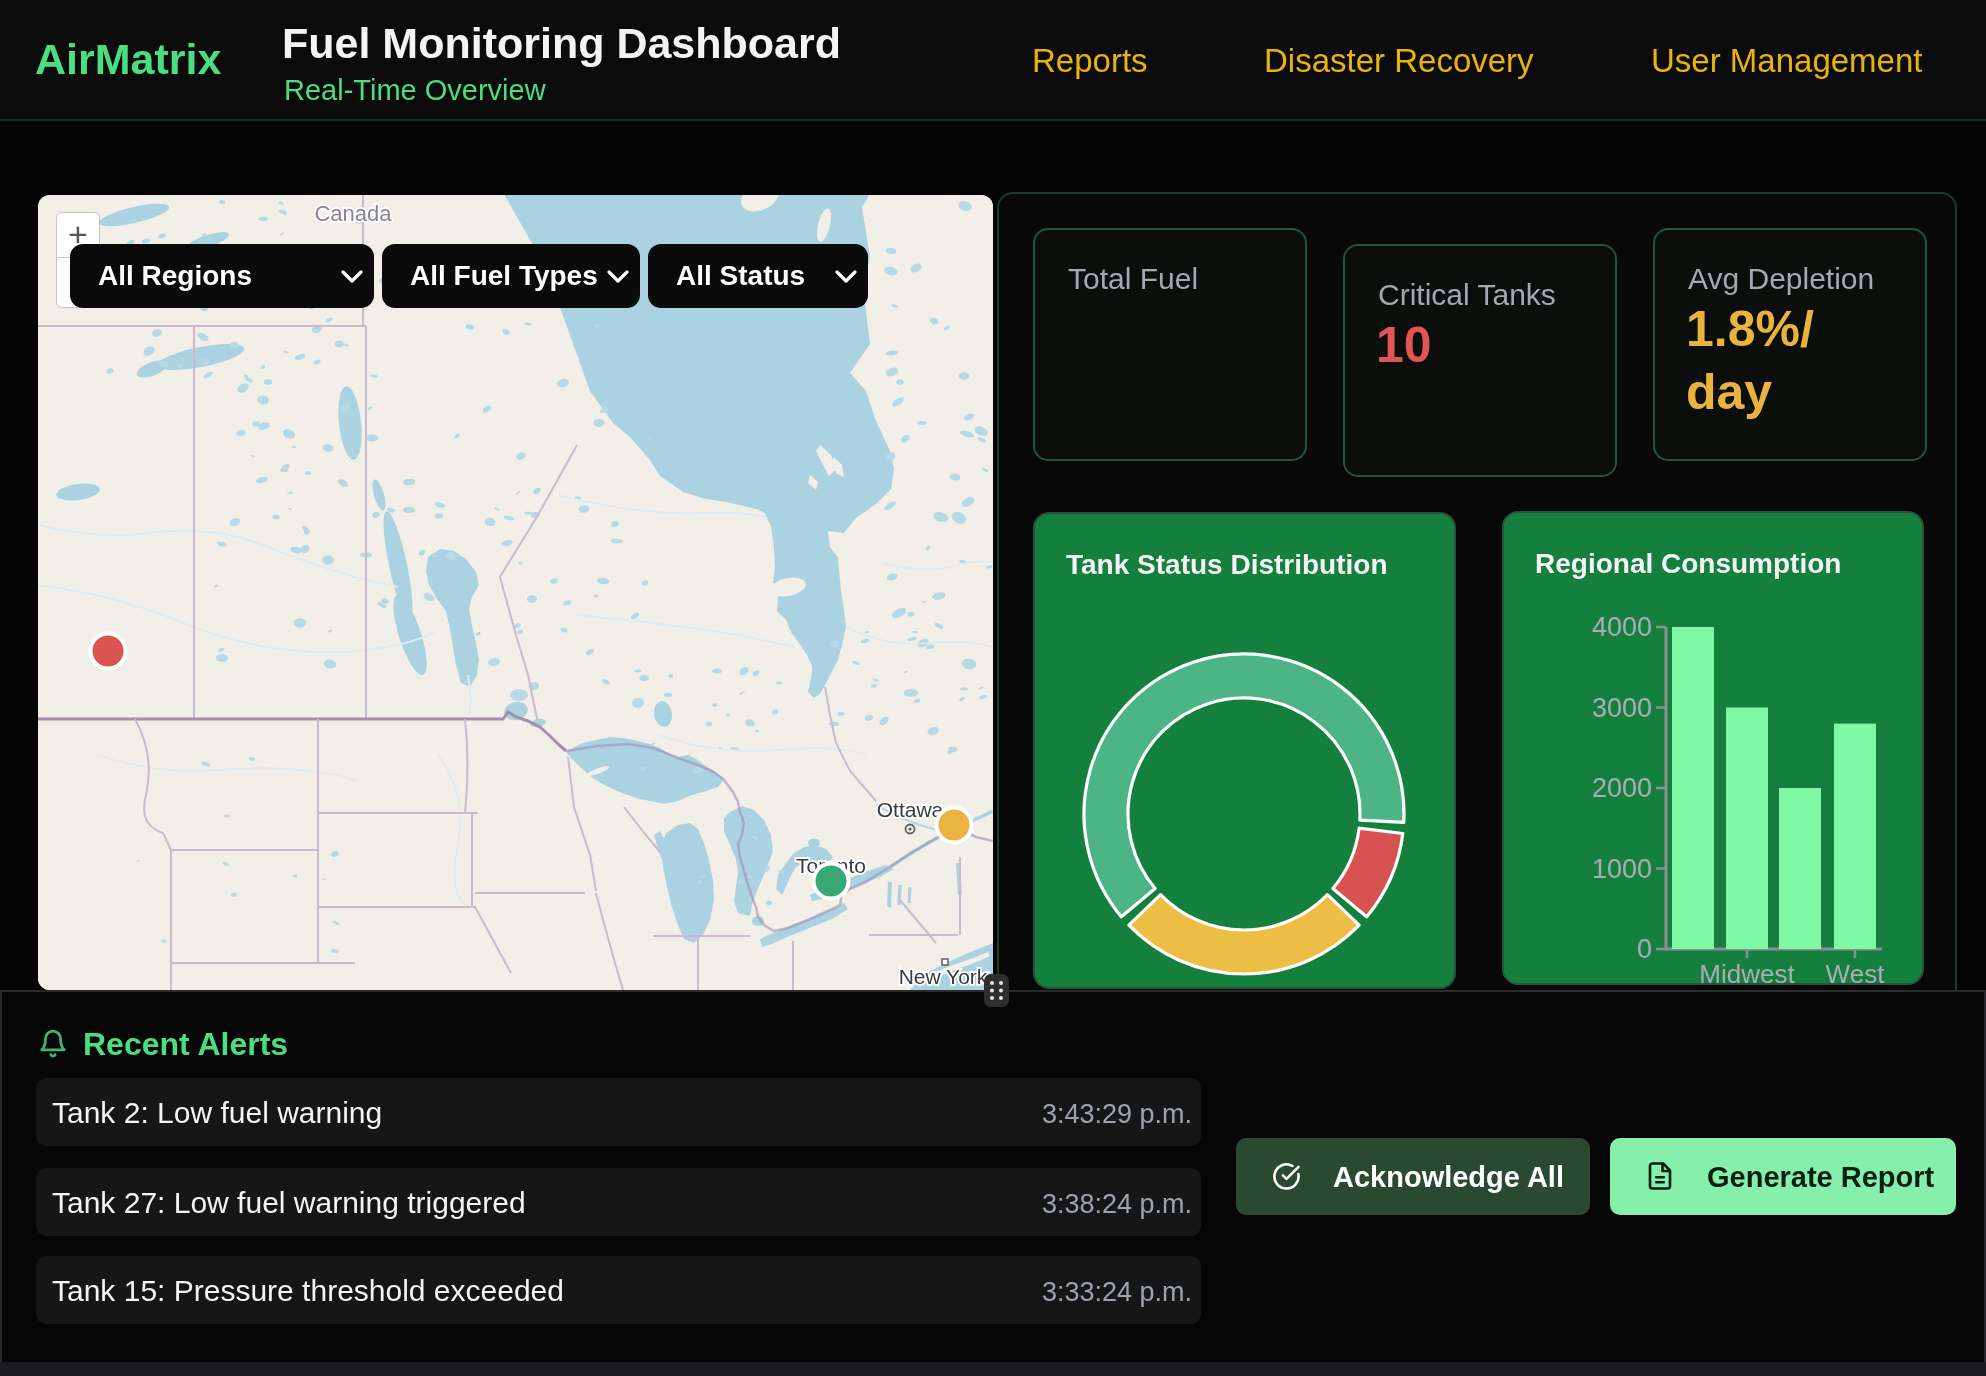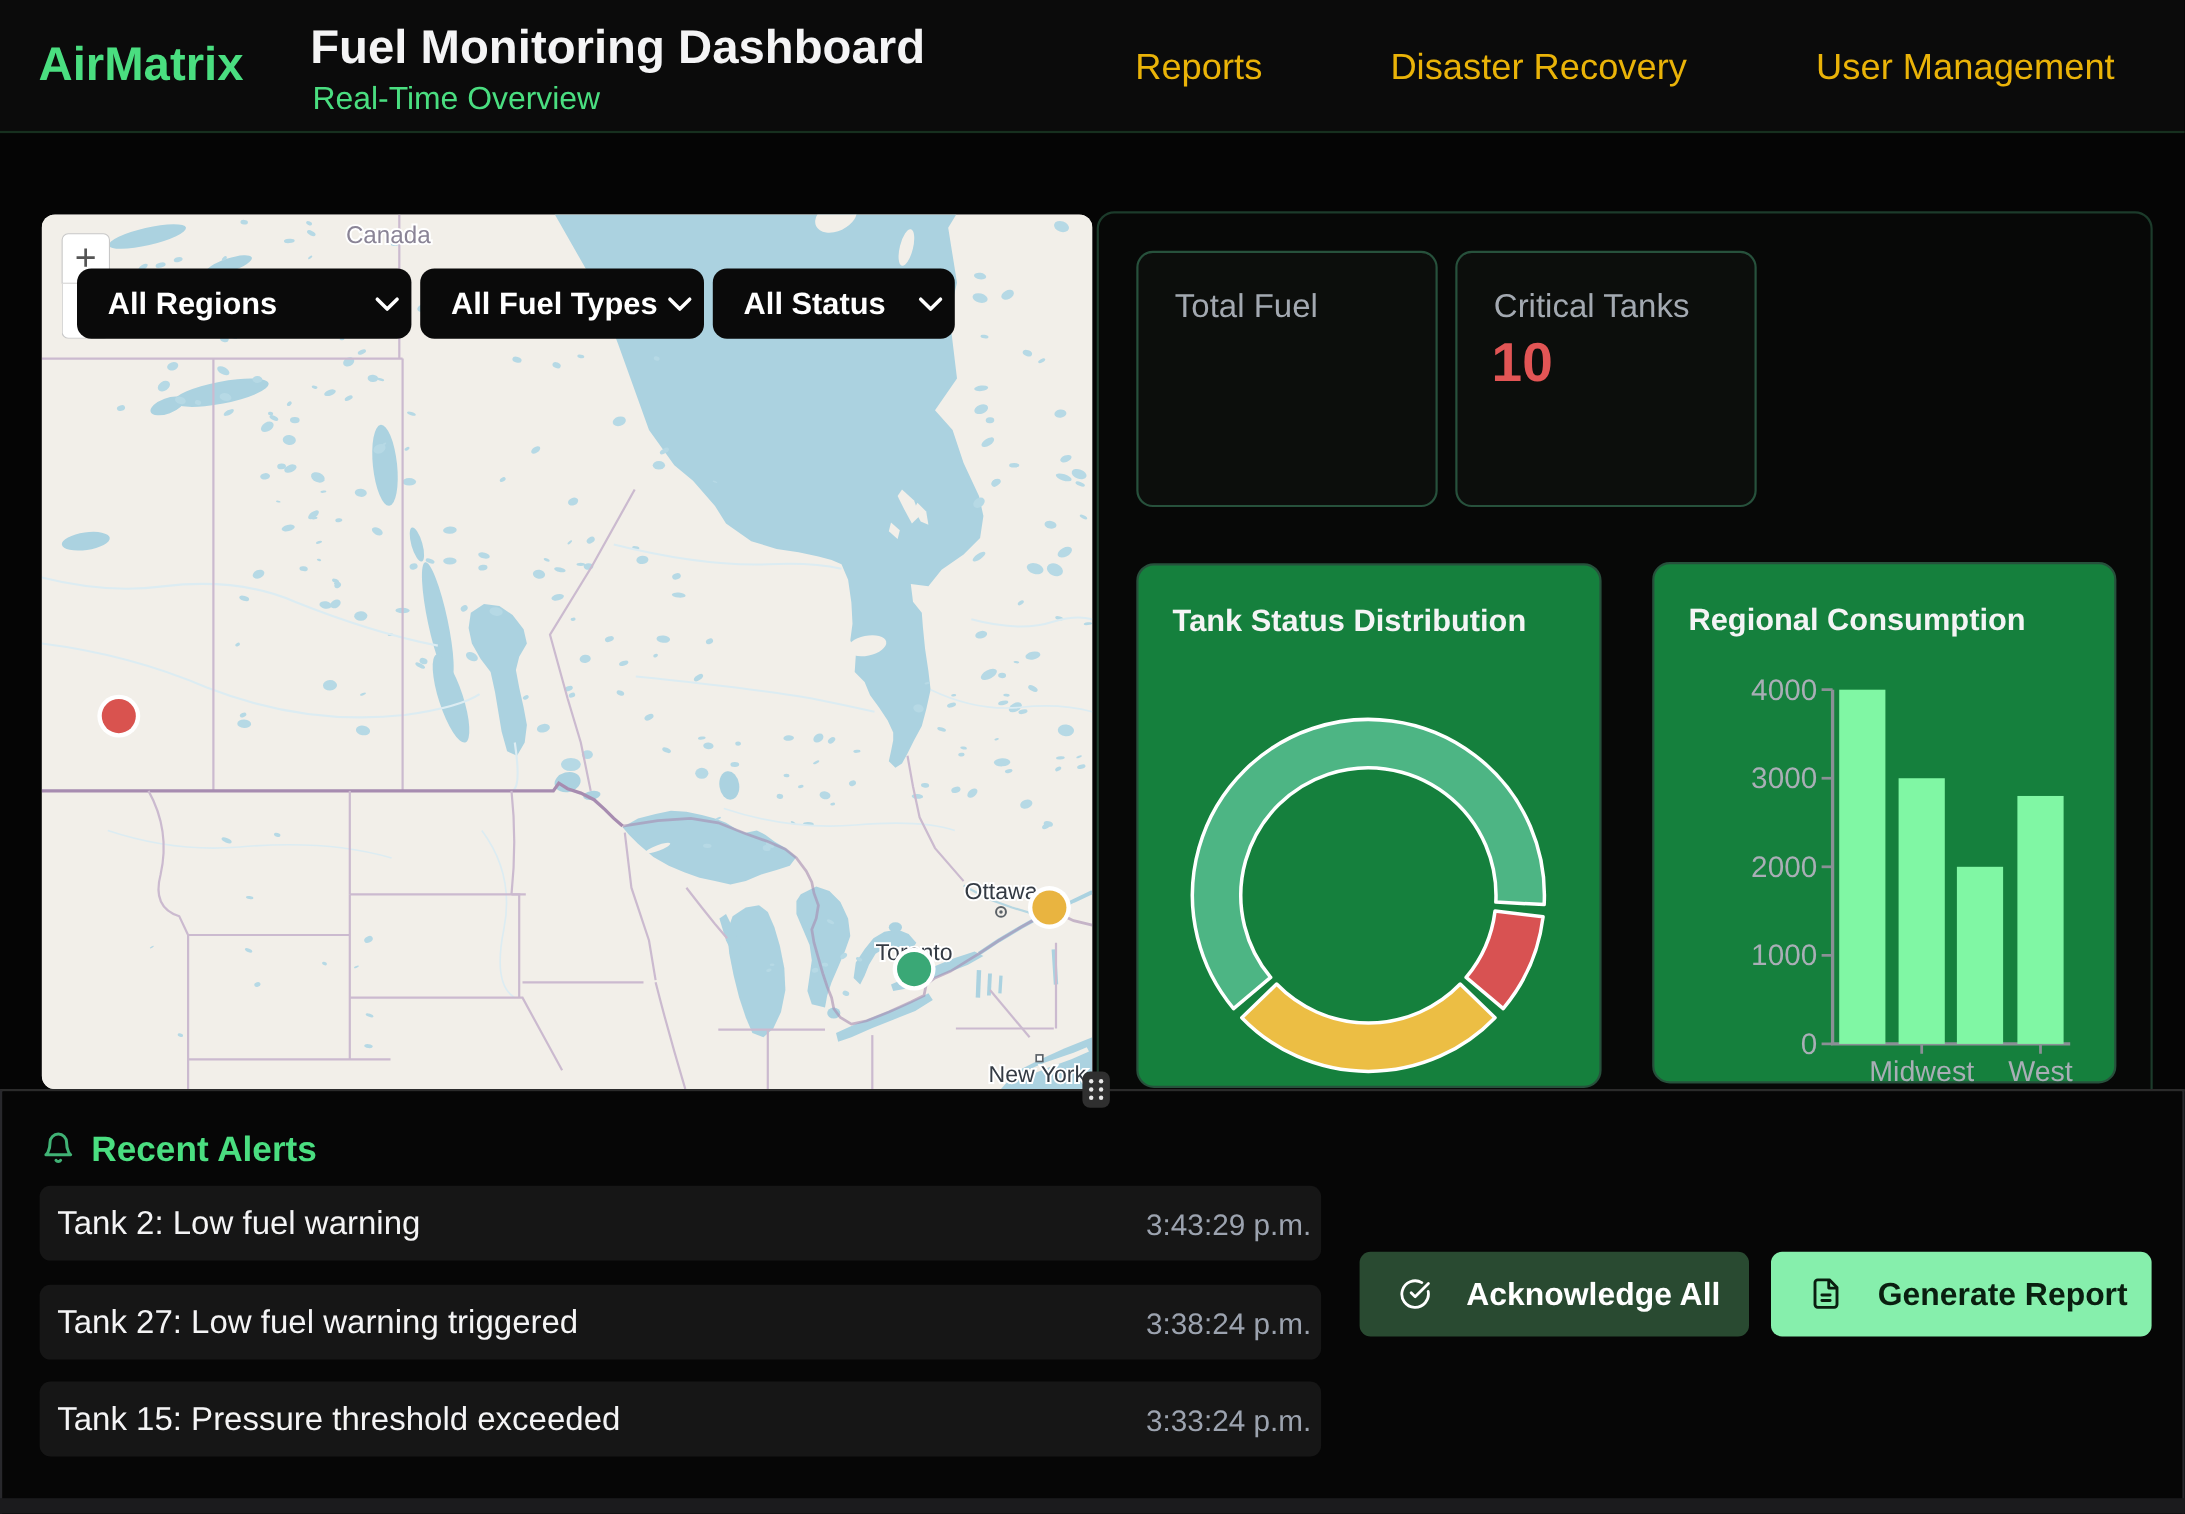--- a/index.html
+++ b/index.html
@@ -409,23 +409,27 @@
     <span>All Status</span>
     <svg width="24" height="15" viewBox="0 0 24 15">
       <path d="M3 3 L12 12 L21 3" fill="none" stroke="#fff" stroke-width="3.2" stroke-linecap="round" stroke-linejoin="round"></path>
     </svg>
   </div>
 
 <div id="rpanel">
   <div class="scard" style="left:34px;">
     <div class="slabel">Total Fuel</div>
   </div>
-  <div class="scard" style="left:324px;">
+  <div class="scard" style="left:344px;margin-top:16px;">
     <div class="slabel">Critical Tanks</div>
     <div class="sval" style="color:#e25555;">10</div>
+  </div>
+  <div class="scard" style="left:654px;">
+    <div class="slabel">Avg Depletion</div>
+    <div class="sval" style="color:#e9b43c;">1.8%/<br>day</div>
   </div>
   <div class="ccard" id="donutcard" style="left:34px; top:318px; width:423px; height:477px;">
     <div class="ctitle">Tank Status Distribution</div>
     <svg id="donut" style="position:absolute;left:0;top:0;" width="423" height="477" viewBox="0 0 423 477">
 <path d="M86.43,402.85 A160.0,160.0 0 1 1 368.78,308.37 L324.84,306.07 A116.0,116.0 0 1 0 120.14,374.56 Z" fill="#4db584" stroke="#ffffff" stroke-width="3.2" stroke-linejoin="round"></path>
 <path d="M367.81,319.50 A160.0,160.0 0 0 1 331.57,402.85 L297.86,374.56 A116.0,116.0 0 0 0 324.14,314.14 Z" fill="#d85252" stroke="#ffffff" stroke-width="3.2" stroke-linejoin="round"></path>
 <path d="M324.09,411.15 A160.0,160.0 0 0 1 93.91,411.15 L125.56,380.58 A116.0,116.0 0 0 0 292.44,380.58 Z" fill="#ecbe44" stroke="#ffffff" stroke-width="3.2" stroke-linejoin="round"></path>
 </svg>
   </div>
   <div class="ccard" id="barcard" style="left:503px; top:317px; width:422px; height:474px;">

